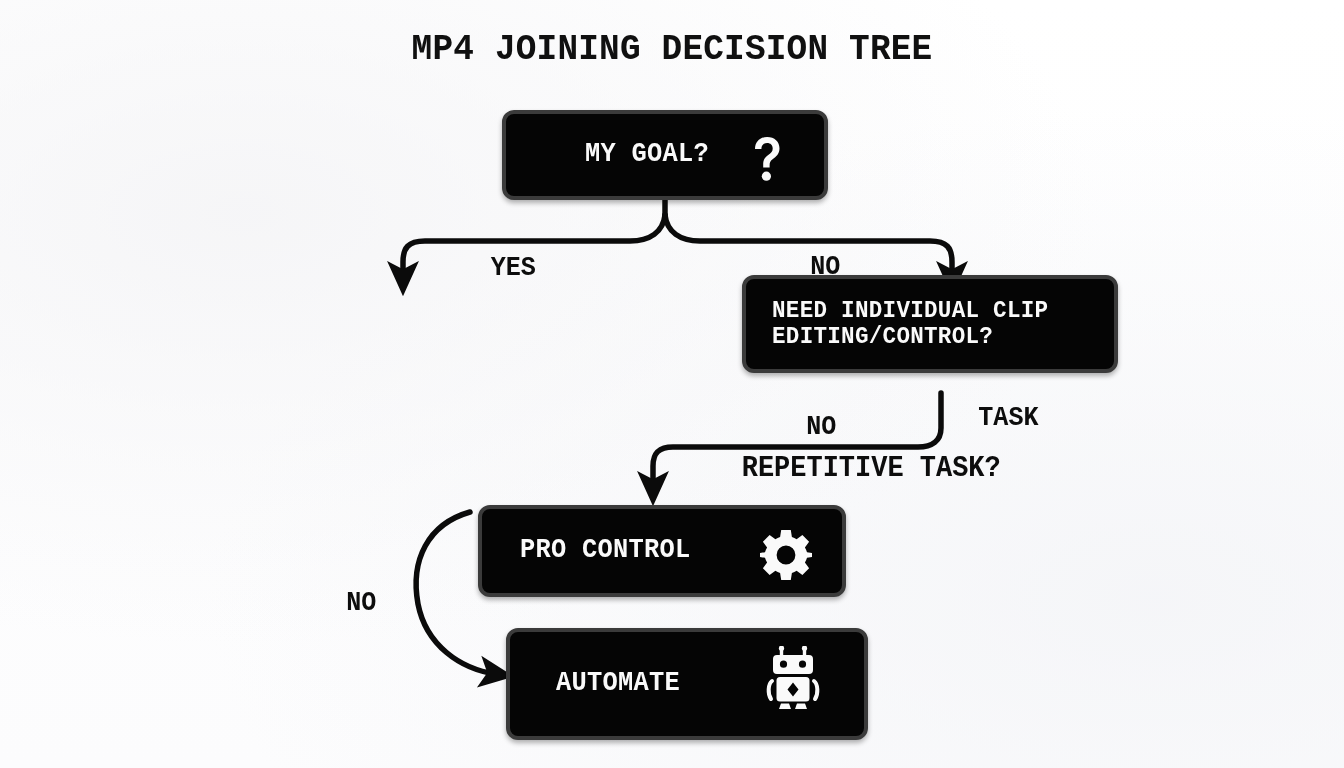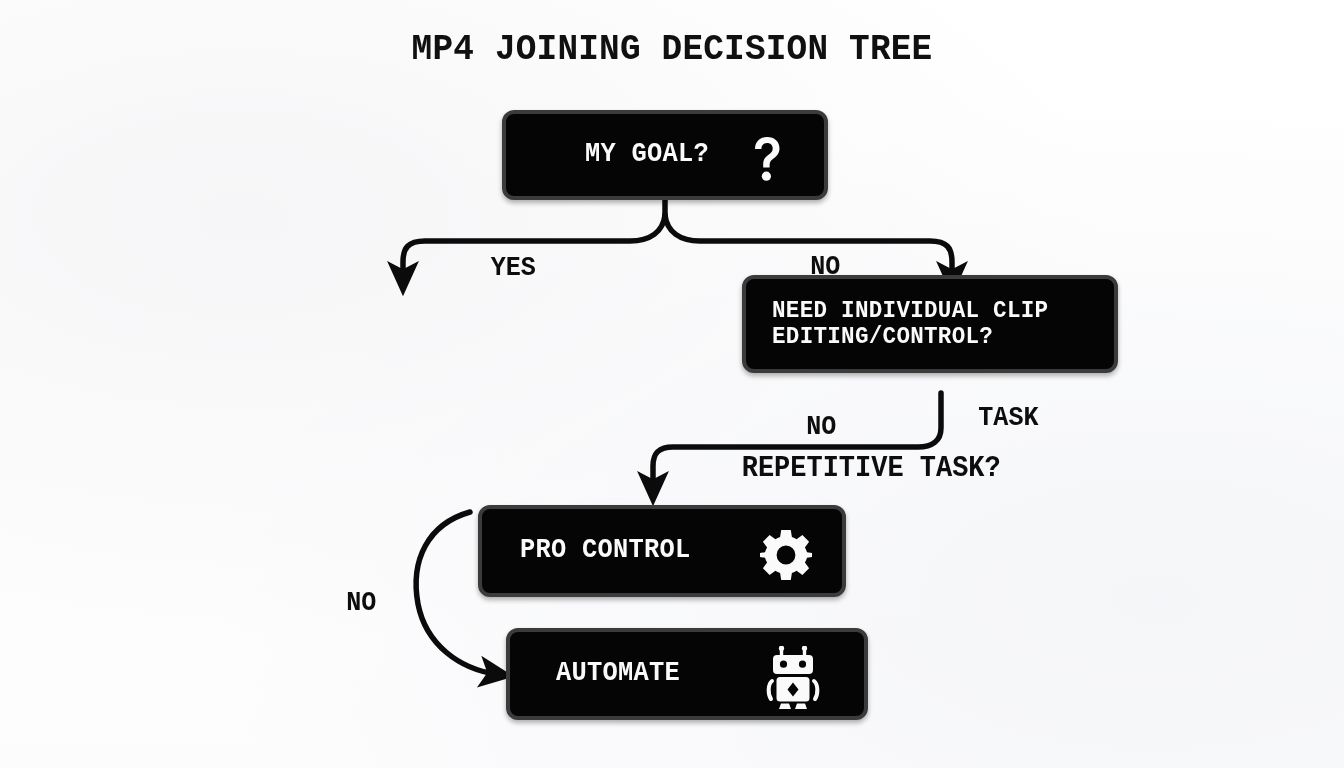--- a/index.html
+++ b/index.html
@@ -89,21 +89,21 @@
 
   
   #node-pro {
     left: 466px; top: 505px; width: 368px; height: 92px; margin-left: 12px;
   }
   #node-pro .label { font-size: 27px; margin-left: 38px; }
   #node-pro .nodeicon { right: 30px; top: 20px; }
 
   
   #node-auto {
-    left: 506px; top: 628px; width: 362px; height: 92px;
+    left: 506px; top: 628px; width: 362px; height: 112px;
   }
   #node-auto .label { font-size: 27px; margin-left: 46px; }
   #node-auto .nodeicon { right: 42px; top: 14px; }
 
   
   .edge-label {
     position: absolute;
     font-weight: 700;
     color: #0d0d0d;
     transform: scaleX(0.93);

